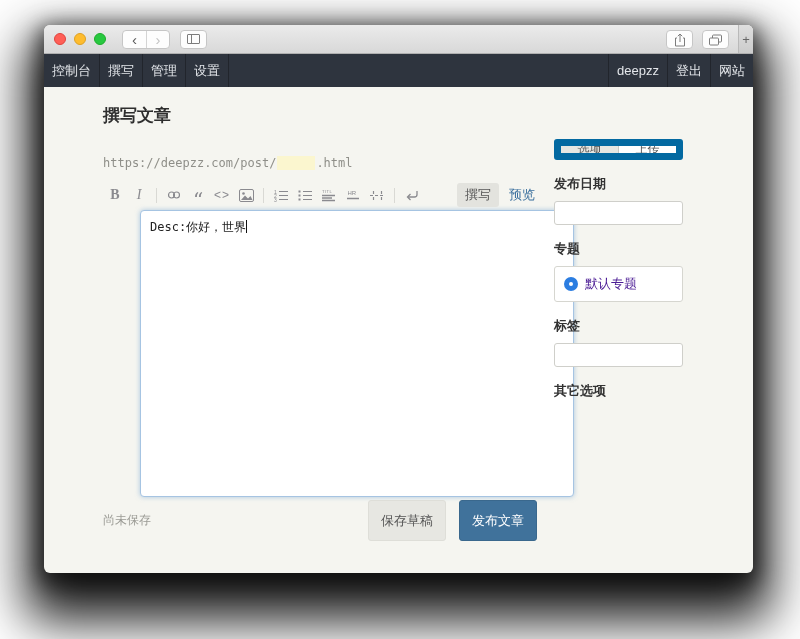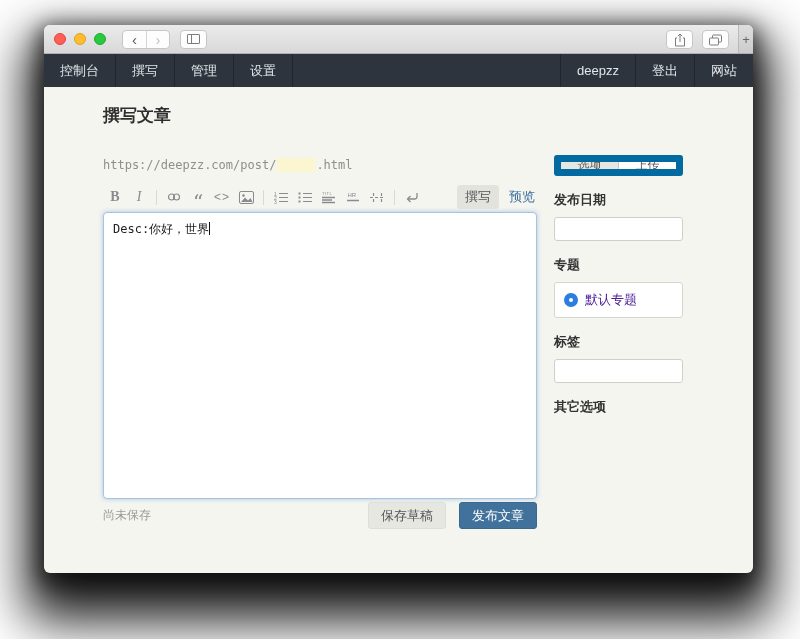--- a/index.html
+++ b/index.html
@@ -40,59 +40,59 @@
   .right-btns .sq-btn { margin-left:0; }
   .plus-strip {
     position:absolute; right:0; top:0; bottom:0; width:15px;
     background:linear-gradient(#dedede,#cccccc); border-left:1px solid #b9b9b9;
     display:flex; align-items:center; justify-content:center; font-size:13px; color:#666;
   }
   .icon-svg { display:block; }
 
   
   .navbar { height:33px; background:#2e343e; display:flex; align-items:stretch; font-size:13px; }
-  .nav-item { color:#e3e6ea; display:flex; align-items:center; padding:0 16px; border-right:1px solid rgba(0,0,0,0.28); cursor:pointer; }
+  .nav-item { color:#e3e6ea; display:flex; align-items:center; padding:0 8px; border-right:1px solid rgba(0,0,0,0.28); cursor:pointer; }
   .navbar .spacer { flex:1; }
   .nav-item.right { border-right:none; border-left:1px solid rgba(0,0,0,0.28); }
 
   
   .content { padding:0 70px 0 59px; }
-  h1.page-title { font-size:17px; font-weight:bold; color:#2e2e2e; margin:17px 0 24px; }
+  h1.page-title { font-size:17px; font-weight:bold; color:#2e2e2e; margin:17px 0 8px; }
   .columns { display:flex; gap:17px; }
   .main-col { width:434px; }
   .side-col { width:129px; margin-top:4px; }
 
   .title-input { width:100%; height:28px; border:1px solid #cfcfca; border-radius:3px; background:#fff; padding:0 9px; font-size:13px; color:#333; outline:none; }
   .title-input::placeholder { color:#b3b3ad; }
 
-  .url-line { margin-top:7px; font-family:"DejaVu Sans Mono","Liberation Mono",monospace; font-size:12px; color:#8f8f89; display:flex; align-items:center; }
+  .url-line { margin-top:21px; font-family:"DejaVu Sans Mono","Liberation Mono",monospace; font-size:12px; color:#8f8f89; display:flex; align-items:center; }
   .url-highlight { display:inline-block; width:38px; height:14px; background:#fbf6cf; margin:0 1px; }
 
   .ed-toolbar { margin-top:13px; height:24px; display:flex; align-items:center; color:#8a8a8f; }
   .ed-btn { width:24px; height:22px; display:flex; align-items:center; justify-content:center; font-size:13px; cursor:pointer; }
   .ed-btn.bold { font-weight:bold; font-size:14px; font-family:"Liberation Serif","DejaVu Serif",serif; }
   .ed-btn.italic { font-style:italic; font-size:14px; font-family:"Liberation Serif","DejaVu Serif",serif; }
   .ed-btn.quote { font-size:20px; line-height:8px; padding-top:10px; font-family:"DejaVu Serif",serif; }
   .ed-btn.code { font-size:12px; letter-spacing:1px; }
   .ed-sep { width:1px; height:15px; background:#d9d9d4; margin:0 5px; }
   .ed-tabs { margin-left:auto; display:flex; align-items:center; gap:8px; }
   .write-tab { background:#e3e3de; color:#555; font-size:13px; padding:3px 8px; border-radius:3px; }
   .preview-tab { color:#3a6f9d; font-size:13px; padding:3px 2px; cursor:pointer; }
 
   .editor-area {
     margin-top:3px; width:434px; height:287px; background:#fff;
     border:1px solid #a6c4e2; border-radius:4px; box-shadow:0 0 5px rgba(110,160,210,0.55);
-    padding:8px 9px; font-family:"DejaVu Sans Mono","Liberation Mono",monospace; font-size:12px; color:#222;
+    padding:8px 9px; font-family:"DejaVu Sans Mono","Liberation Mono",monospace; font-size:12px; color:#222;margin-left:37px;
   }
   .cursor { display:inline-block; width:1px; height:13px; background:#111; vertical-align:-2px; }
 
   .main-footer { margin-top:3px; display:flex; align-items:center; }
   .status-text { font-size:12px; color:#9b9b95; }
   .main-footer .spacer { flex:1; }
-  .btn { height:27px; padding:0 12px; font-size:13px; border-radius:3px; display:flex; align-items:center; cursor:pointer; }
+  .btn { height:41px; padding:0 12px; font-size:13px; border-radius:3px; display:flex; align-items:center; cursor:pointer; }
   .btn.draft { background:#e7e7e2; color:#555; border:1px solid #deded8; margin-right:13px; }
   .btn.publish { background:#40729b; color:#fff; border:1px solid #3a688d; }
 
   
   .side-tabs { display:flex; height:21px; border:7px solid #0369a1; border-radius:3px; overflow:hidden; font-size:12px; }
   .side-tab { flex:1; display:flex; align-items:center; justify-content:center; color:#555; cursor:pointer; background:#fff; }
   .side-tab.active { background:#e7e7e2; border-right:1px solid #c8c8c3; }
   .side-label { font-size:13px; font-weight:bold; color:#333; margin:15px 0 8px; }
   .side-input { width:100%; height:24px; border:1px solid #cfcfca; border-radius:3px; background:#fff; padding:0 6px; font-size:12px; outline:none; }
   .side-box { background:#fff; border:1px solid #d6d6d0; border-radius:3px; padding:8px 9px; font-size:13px; color:#4c1d95; }

